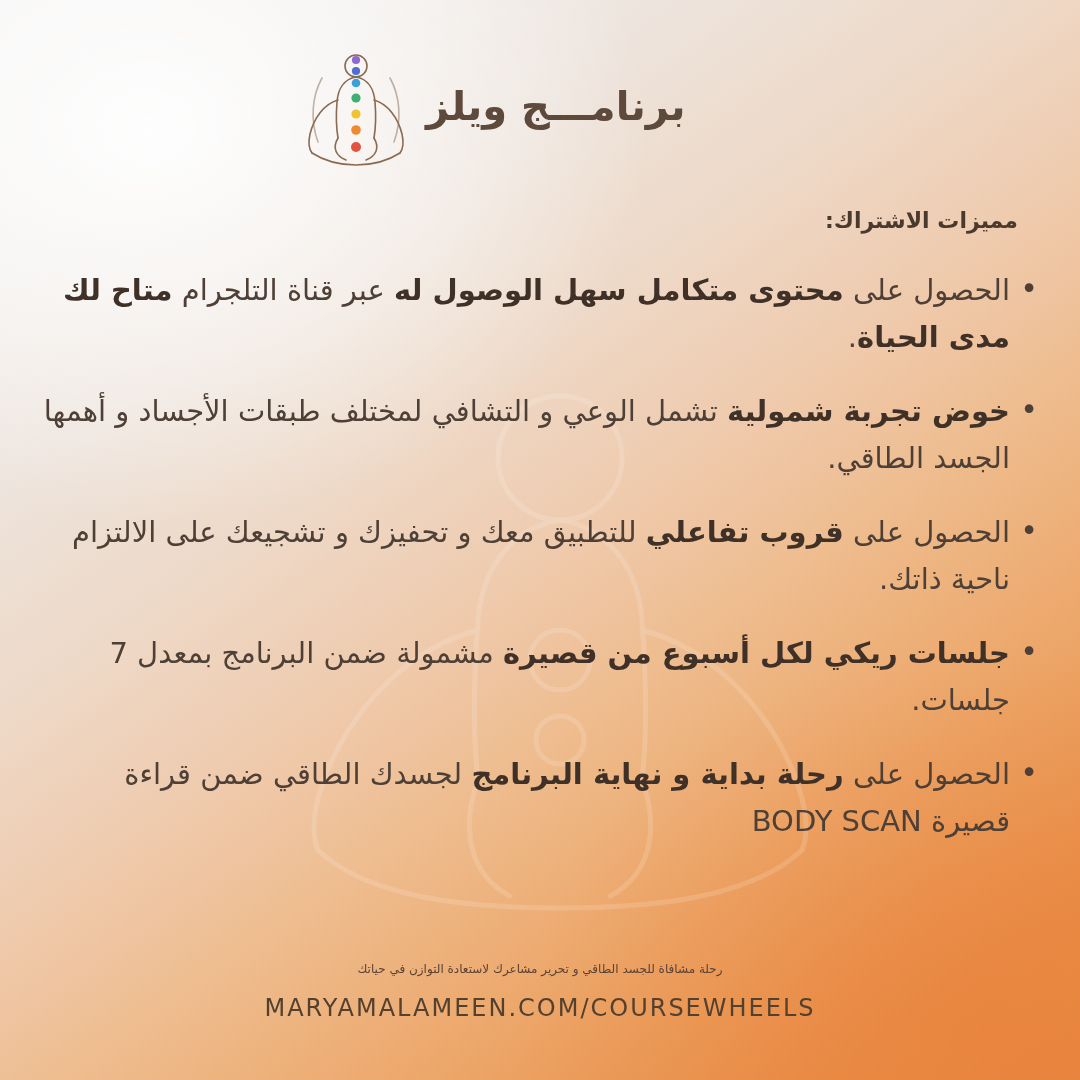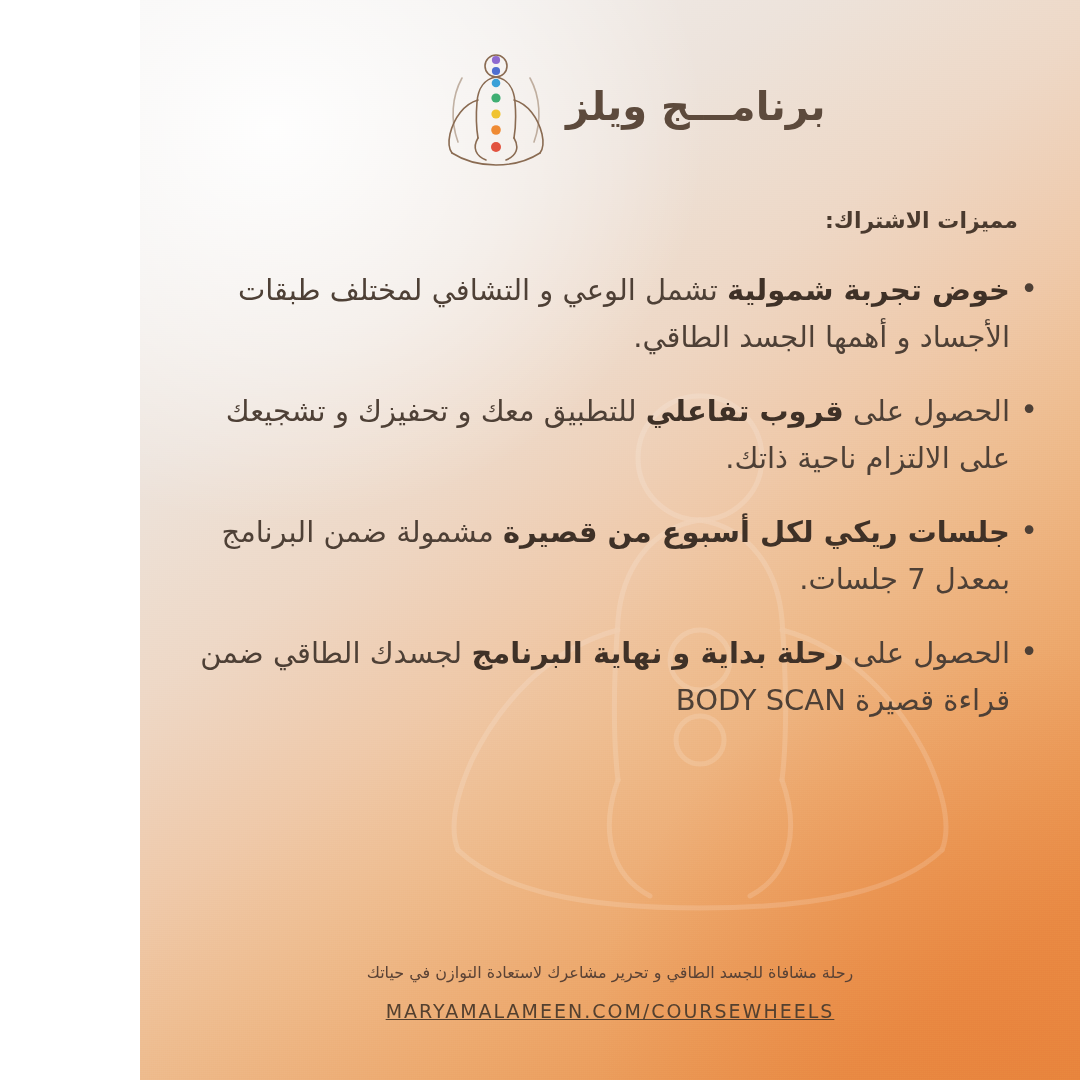--- a/index.html
+++ b/index.html
@@ -7,21 +7,21 @@
 
   html, body {
     width: 1080px;
     height: 1080px;
     overflow: hidden;
     font-family: "DejaVu Sans", "Liberation Sans", sans-serif;
   }
 
   #poster {
     position: relative;
-    width: 940px;
+    width: 1080px;
     height: 1080px;
     background:
       radial-gradient(ellipse 70% 55% at 14% 12%, rgba(255,255,255,0.95) 0%, rgba(255,255,255,0.45) 38%, rgba(255,255,255,0) 66%),
       radial-gradient(ellipse 60% 50% at 92% 96%, rgba(232,126,56,0.55) 0%, rgba(232,126,56,0.18) 45%, rgba(232,126,56,0) 72%),
       linear-gradient(145deg,
         #f3f1f0 0%,
         #f0ece9 14%,
         #ede3db 27%,
         #eed8c6 40%,
         #efc9a9 52%,
@@ -150,31 +150,30 @@
   
   #footer {
     position: absolute;
     bottom: 58px;
     left: 0;
     right: 0;
     text-align: center;
   }
 
   #tagline {
-    font-size: 16px;
+    font-size: 12px;
     color: #5a4235;
     margin-bottom: 18px;
   }
 
   #weblink {
-    font-size: 19px;
+    font-size: 24px;
     letter-spacing: 2.0px;
     color: #54402f;
     direction: ltr;
-    text-decoration: underline;
   }
 </style>
 </head>
 <body>
 
 <div id="poster">
 
   <div id="watermark">
     <svg viewBox="0 0 700 700" aria-hidden="true">
       <g fill="none" stroke="#ffffff" stroke-width="5" stroke-linecap="round" stroke-opacity="0.85">
@@ -227,20 +226,21 @@
         <circle cx="56" cy="66" r="4.6" fill="#f0c330"></circle>
         <circle cx="56" cy="82" r="4.8" fill="#ef8a33"></circle>
         <circle cx="56" cy="99" r="5.0" fill="#e2533f"></circle>
       </svg>
     </div>
   </div>
 
   <div id="content">
     <div id="section-title">مميزات الاشتراك:</div>
     <ul id="benefits">
+        <li id="benefit-content-access"><span>الحصول على </span><b>محتوى متكامل سهل الوصول له</b><span> عبر قناة التلجرام </span><b>متاح لك مدى الحياة</b><span>.</span></li>
         <li id="benefit-holistic-experience"><b>خوض تجربة شمولية</b><span> تشمل الوعي و التشافي لمختلف طبقات الأجساد و أهمها الجسد الطاقي.</span></li>
         <li id="benefit-interactive-group"><span>الحصول على </span><b>قروب تفاعلي</b><span> للتطبيق معك و تحفيزك و تشجيعك على الالتزام ناحية ذاتك.</span></li>
         <li id="benefit-reiki-sessions"><b>جلسات ريكي لكل أسبوع من قصيرة</b><span> مشمولة ضمن البرنامج بمعدل 7 جلسات.</span></li>
         <li id="benefit-body-scan"><span>الحصول على </span><b>رحلة بداية و نهاية البرنامج</b><span> لجسدك الطاقي ضمن قراءة قصيرة </span><span class="ltr-inline">BODY SCAN</span></li>
       </ul>
   </div>
 
   <div id="footer">
     <div id="tagline">رحلة مشافاة للجسد الطاقي و تحرير مشاعرك لاستعادة التوازن في حياتك</div>
     <div id="weblink">MARYAMALAMEEN.COM/COURSEWHEELS</div>

